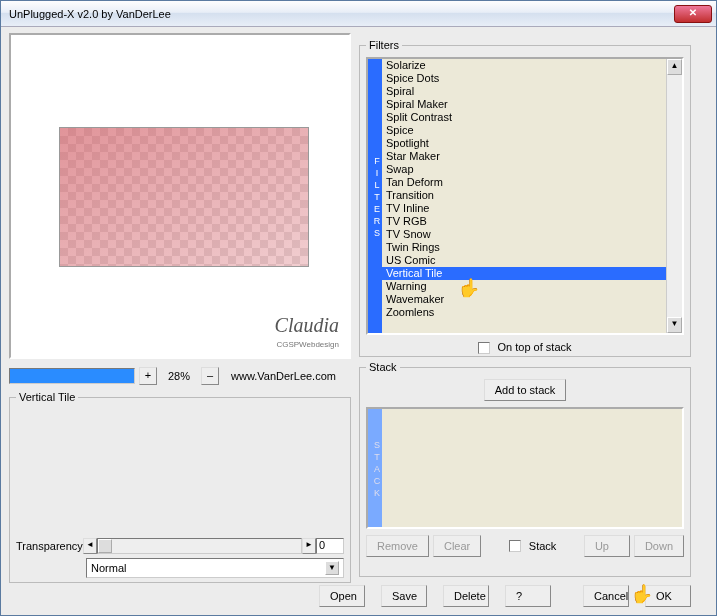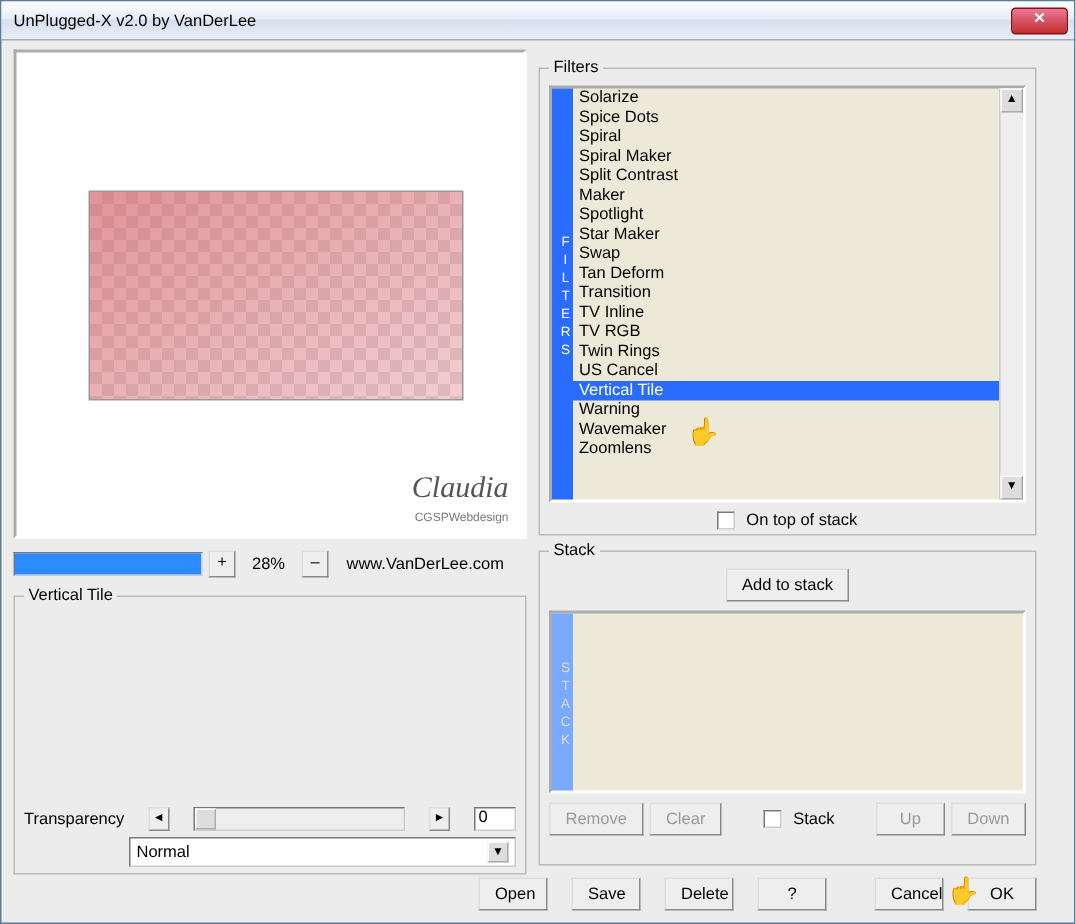--- a/index.html
+++ b/index.html
@@ -23,21 +23,21 @@
 .sig2 { position: absolute; right: 10px; bottom: 8px; font-size: 8px; color: #777; }
 .zoom-row { margin-top: 8px; display: flex; align-items: center; gap: 4px; }
 .progress { width: 126px; height: 16px; border: 1px inset #ccc; background: #fff; }
 .progress-fill { width: 100%; height: 100%; background: #2a8cff; }
 .btn-sm { width: 18px; height: 18px; border: 1px outset #ddd; background: #eee; text-align: center; line-height: 14px; }
 .zoom-val { width: 36px; text-align: center; }
 .url { margin-left: 8px; }
 fieldset { border: 1px solid #bbb; margin: 6px 0 0 0; padding: 6px; }
 legend { padding: 0 3px; }
 .vt-fieldset { height: 192px; position: relative; }
-.slider-row { position: absolute; bottom: 28px; left: 6px; right: 6px; display: flex; align-items: center; gap: 16px; }
+.slider-row { position: absolute; bottom: 28px; left: 6px; right: 6px; display: flex; align-items: center; gap: 0; }
 .slider-label {}
 .slider-btn { width: 14px; height: 16px; border: 1px outset #ddd; background: #eee; text-align: center; font-size: 8px; line-height: 12px; }
 .slider-track { flex: 1; height: 16px; border: 1px inset #ccc; background: #eee; position: relative; }
 .slider-thumb { position: absolute; left: 0; top: 0; width: 14px; height: 14px; background: #ddd; border: 1px outset #fff; }
 .slider-val { width: 28px; height: 16px; border: 1px inset #ccc; background: #fff; padding: 0 2px; }
 .dropdown-row { position: absolute; bottom: 4px; left: 76px; right: 6px; }
 .dropdown { width: 100%; height: 20px; border: 1px inset #ccc; background: #fff; display: flex; align-items: center; padding: 0 4px; justify-content: space-between; }
 .dd-arrow { width: 14px; height: 14px; background: #ddd; border: 1px outset #fff; text-align: center; font-size: 8px; line-height: 12px; }
 .filters-fieldset { height: 318px; }
 .filters-box { display: flex; height: 278px; border: 2px inset #fff; background: #ece9d8; }
@@ -45,21 +45,21 @@
 .filters-list { flex: 1; overflow: hidden; position: relative; }
 .filter-item { padding: 0 4px; height: 13px; line-height: 13px; white-space: nowrap; }
 .filter-item.selected { background: #2a6cff; color: #fff; }
 .filters-scroll { width: 16px; background: #eee; border-left: 1px solid #ccc; display: flex; flex-direction: column; justify-content: space-between; }
 .scroll-btn { height: 16px; background: #ddd; border: 1px outset #fff; text-align: center; font-size: 8px; line-height: 12px; }
 .hand { position: absolute; pointer-events: none; font-size: 18px; transform: scaleX(-1); }
 .top-checkbox-row { text-align: center; margin-top: 6px; }
 .checkbox { display: inline-block; width: 12px; height: 12px; border: 1px inset #ccc; background: #fff; vertical-align: middle; margin-right: 4px; }
 .stack-fieldset { height: 216px; margin-top: 4px; }
 .add-stack-row { text-align: center; margin-bottom: 6px; }
-.btn { display: inline-block; height: 22px; border: 1px outset #ddd; background: #eee; padding: 0 10px; line-height: 20px; text-align: center; min-width: 46px; }
+.btn { display: inline-block; height: 22px; border: 1px outset #ddd; background: #eee; padding: 0 10px; line-height: 20px; text-align: left; min-width: 46px; }
 .btn.disabled { color: #999; }
 .stack-box { display: flex; height: 122px; border: 2px inset #fff; background: #ece9d8; }
 .stack-vlabel { width: 14px; background: #7aaaff; color: #dde; writing-mode: vertical-rl; text-orientation: upright; text-align: center; font-size: 9px; letter-spacing: 2px; padding-top: 4px; }
 .stack-list { flex: 1; }
 .stack-btns { margin-top: 6px; display: flex; gap: 4px; align-items: center; }
 .stack-btns .spacer { flex: 1; }
 .bottom-btns { margin-top: 8px; display: flex; gap: 16px; justify-content: flex-end; position: relative; }
 </style>
 </head>
 <body>
@@ -111,30 +111,31 @@
       <fieldset class="filters-fieldset">
         <legend>Filters</legend>
         <div class="filters-box">
           <div class="filters-vlabel">FILTERS</div>
           <div class="filters-list" id="filters-list">
               <div class="filter-item">Solarize</div>
               <div class="filter-item">Spice Dots</div>
               <div class="filter-item">Spiral</div>
               <div class="filter-item">Spiral Maker</div>
               <div class="filter-item">Split Contrast</div>
-              <div class="filter-item">Maker</div>
+              <div class="filter-item">Spice</div>
               <div class="filter-item">Spotlight</div>
               <div class="filter-item">Star Maker</div>
               <div class="filter-item">Swap</div>
               <div class="filter-item">Tan Deform</div>
               <div class="filter-item">Transition</div>
               <div class="filter-item">TV Inline</div>
               <div class="filter-item">TV RGB</div>
+              <div class="filter-item">TV Snow</div>
               <div class="filter-item">Twin Rings</div>
-              <div class="filter-item">US Cancel</div>
+              <div class="filter-item">US Comic</div>
               <div class="filter-item selected">Vertical Tile</div>
               <span class="hand" style="left: 76px; top: 218px;">👆</span>
               <div class="filter-item">Warning</div>
               <div class="filter-item">Wavemaker</div>
               <div class="filter-item">Zoomlens</div>
             </div>
           <div class="filters-scroll">
             <div class="scroll-btn">▲</div>
             <div class="scroll-btn">▼</div>
           </div>

